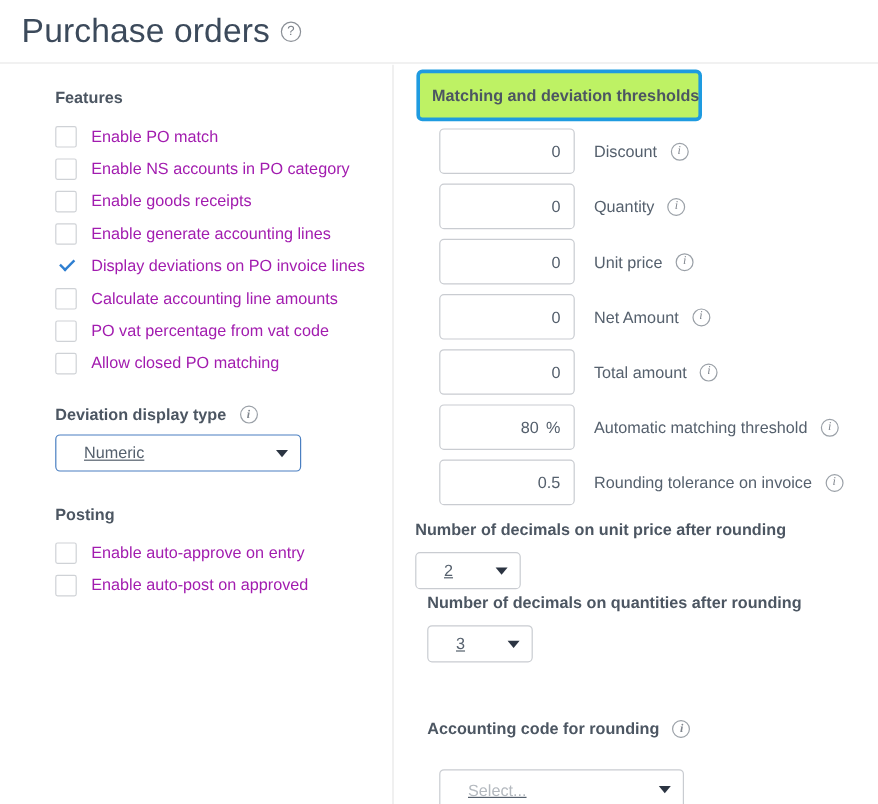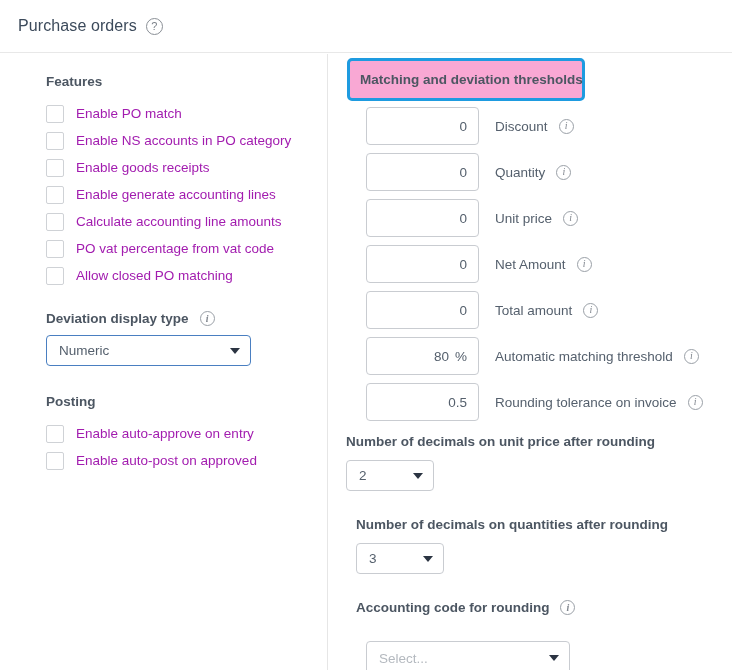--- a/index.html
+++ b/index.html
@@ -25,21 +25,21 @@
     left: 0; top: 0;
     width: 732px;
     height: 53px;
     border-bottom: 1px solid #e8e8e8;
     display: flex;
     align-items: center;
     padding-left: 18px;
     background: #ffffff;
   }
   .page-title {
-    font-size: 16px;
+    font-size: 28px;
     color: #3c4a5b;
     letter-spacing: .1px;
     text-align: right;
   }
   .help-circle {
     width: 17px; height: 17px;
     border: 1.3px solid #8a8f96;
     border-radius: 50%;
     margin-left: 9px;
     display: inline-flex;
@@ -136,25 +136,26 @@
     cursor: pointer;
   }
 
   .select-box {
     height: 31px;
     border: 1px solid #c9ccd1;
     border-radius: 4px;
     background: #fff;
     display: flex;
     align-items: center;
-    padding: 0 10px 0 12px;
+    padding: 0 10px 0 23px;
     font-size: 13.5px;
     color: #55606d;
     cursor: pointer;
     position: relative;
+    text-decoration: underline;
   }
   .select-box.focused { border-color: #4a7fc1; }
   .select-value { flex: 1 1 auto; }
   .select-value.placeholder { color: #b4b9bf; }
   .caret {
     width: 0; height: 0;
     border-left: 5px solid transparent;
     border-right: 5px solid transparent;
     border-top: 6px solid #2b3442;
     flex: 0 0 auto;
@@ -163,21 +164,21 @@
   
   .panel-title-wrap {
     position: absolute;
     left: 19px; top: 4px;
     width: 238px; height: 43px;
     border: 3px solid #1e9be0;
     border-radius: 5px;
     display: flex;
     align-items: center;
     padding-left: 10px;
-    background: #f9a8d4;
+    background: #bef264;
   }
   .panel-title {
     font-size: 13.5px;
     font-weight: bold;
     color: #4c5662;
     white-space: nowrap;
   }
 
   .thr-row {
     display: flex;
@@ -246,20 +247,24 @@
       </div>
       <div class="check-row">
         <span class="cbox"></span>
         <span class="check-label">Enable goods receipts</span>
       </div>
       <div class="check-row">
         <span class="cbox"></span>
         <span class="check-label">Enable generate accounting lines</span>
       </div>
       <div class="check-row">
+        <span class="cbox checked"></span>
+        <span class="check-label">Display deviations on PO invoice lines</span>
+      </div>
+      <div class="check-row">
         <span class="cbox"></span>
         <span class="check-label">Calculate accounting line amounts</span>
       </div>
       <div class="check-row">
         <span class="cbox"></span>
         <span class="check-label">PO vat percentage from vat code</span>
       </div>
       <div class="check-row">
         <span class="cbox"></span>
         <span class="check-label">Allow closed PO matching</span>
@@ -371,21 +376,21 @@
     </div>
 
     <div style="position:absolute; left:18px; top:380px;">
       <div class="group-label">Number of decimals on unit price after rounding</div>
       <div class="select-box" style="width:88px; margin-top:11px;">
         <span class="select-value">2</span>
         <span class="caret"></span>
       </div>
     </div>
 
-    <div style="position:absolute; left:28px; top:463px;">
+    <div style="position:absolute; left:28px; top:441px;">
       <div class="group-label">Number of decimals on quantities after rounding</div>
       <div class="select-box" style="width:88px; margin-top:11px;">
         <span class="select-value">3</span>
         <span class="caret"></span>
       </div>
     </div>
 
     <div style="position:absolute; left:28px; top:546px;">
       <div class="group-label">
         <span>Accounting code for rounding</span>

